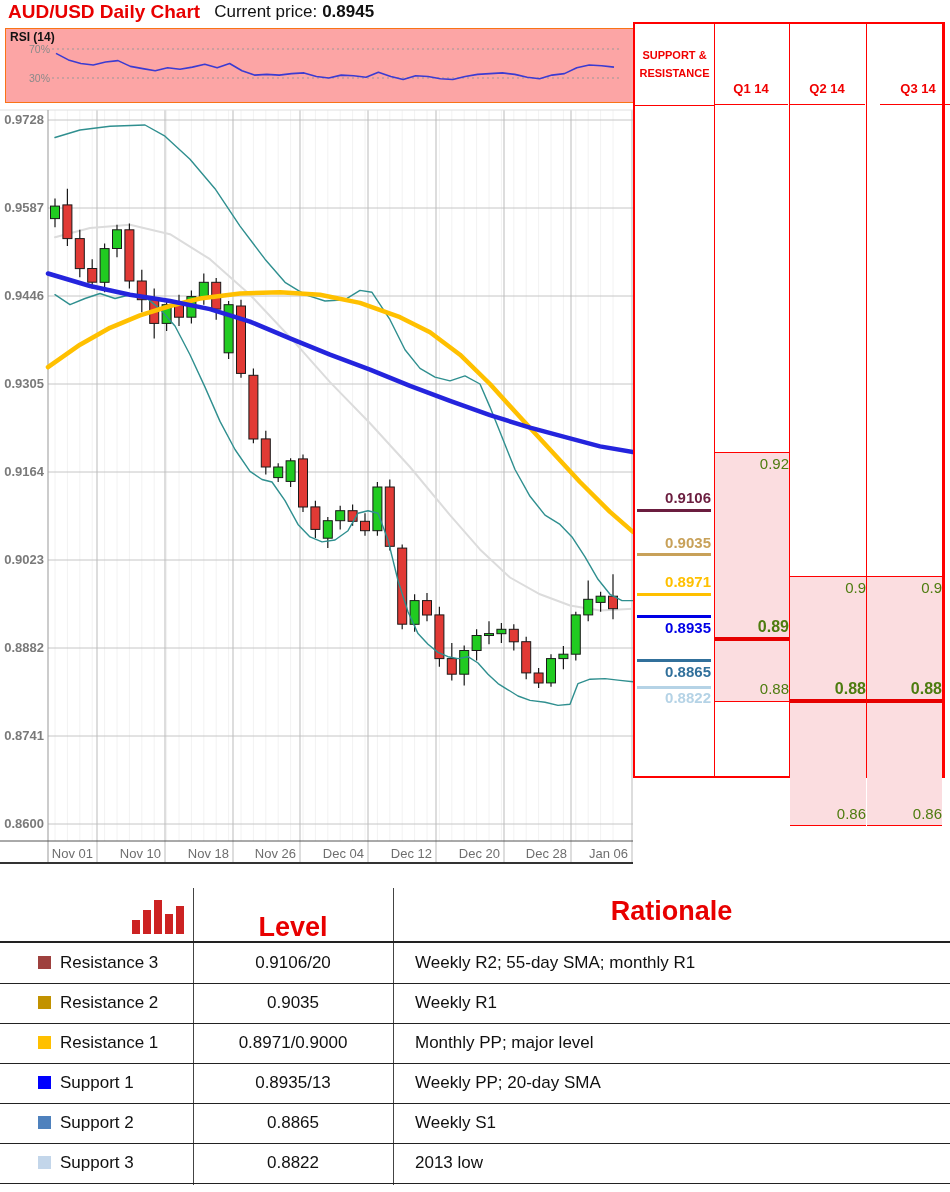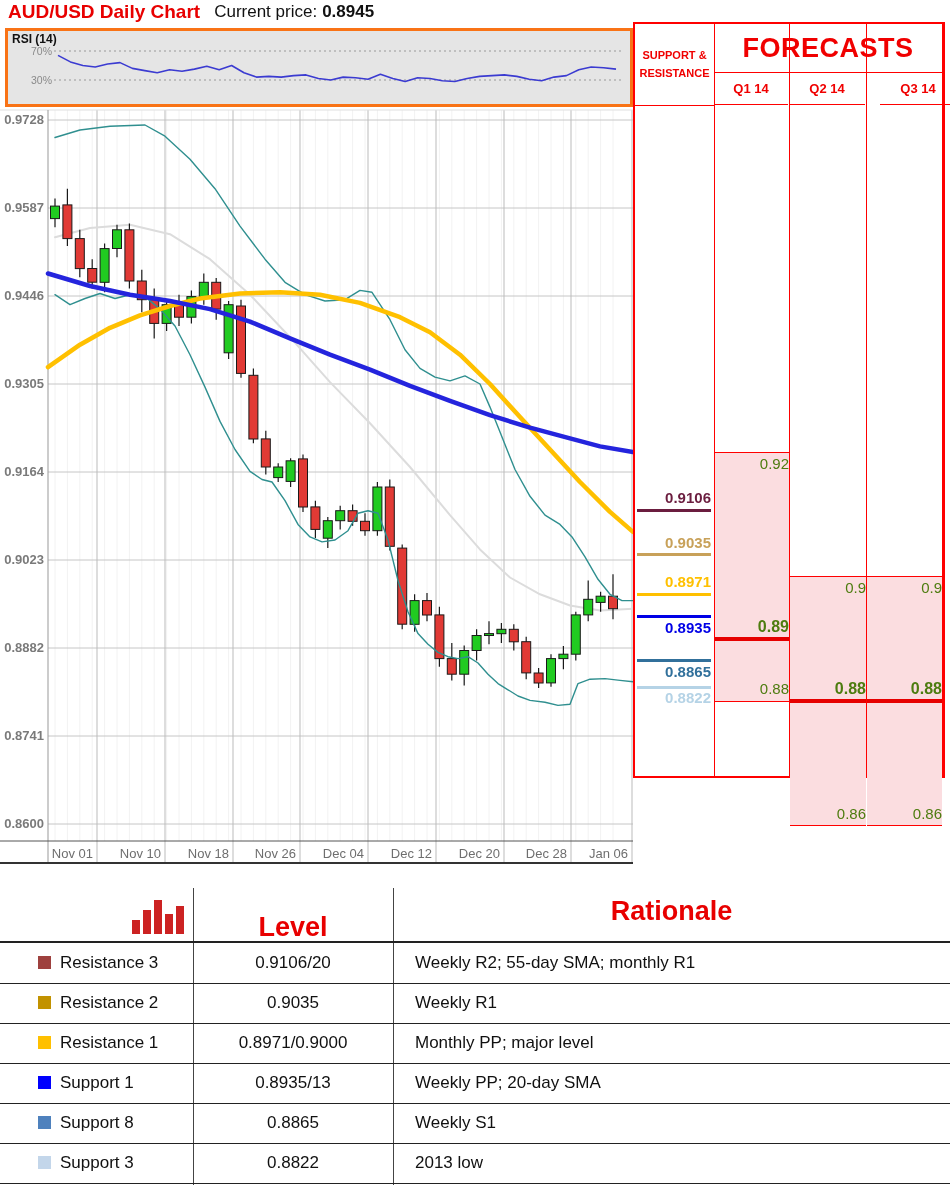--- a/index.html
+++ b/index.html
@@ -6,21 +6,21 @@
   body{
     width:950px;height:1192px;position:relative;background:#fff;
     font-family:"Liberation Sans", sans-serif;overflow:hidden;
   }
   
   #titlebar{position:absolute;left:8px;top:0;height:24px;display:flex;align-items:center;gap:14px;}
   #page-title{color:#e80000;font-weight:bold;font-size:19px;}
   #cur-price{font-size:17px;color:#111;}
   #cur-price b{margin-left:5px;}
   
-  #rsi-panel{position:absolute;left:5px;top:28px;width:622px;height:73px;border:3px solid #f97316;background:#e5e5e5;}
+  #rsi-panel{position:absolute;left:5px;top:28px;width:622px;height:73px;border:1px solid #f97316;background:#fca5a5;padding-left:8px;}
   #rsi-label{position:absolute;left:4px;top:1px;font-size:12px;font-weight:bold;color:#111;}
   
   #main-chart{position:absolute;left:0;top:105px;width:633px;height:762px;}
   
   #right-panel{position:absolute;left:633px;top:22px;width:312px;height:756px;border:2px solid #f00;border-right:3px solid #f00;box-sizing:border-box;background:#fff;}
   #sr-header{position:absolute;left:0;top:0;width:79px;height:81px;border-right:1px solid #f00;border-bottom:1px solid #f00;display:flex;flex-direction:column;align-items:center;justify-content:center;color:#f00000;font-weight:bold;font-size:11px;line-height:1.55;text-align:center;}
   #forecasts-title{position:absolute;left:79px;top:0;width:228px;height:48px;border-bottom:1px solid #f00;display:flex;align-items:center;justify-content:center;color:#f00000;font-weight:bold;font-size:27px;letter-spacing:.5px;}
   .q-head{position:absolute;top:48px;height:33px;border-bottom:1px solid #f00;display:flex;align-items:center;justify-content:center;color:#f00000;font-weight:bold;font-size:13px;box-sizing:border-box;}
   .colsep{position:absolute;top:0;bottom:0;width:1px;background:#f00;}
   .sr-line{position:absolute;left:2px;width:74px;}
@@ -254,21 +254,20 @@
       <g>
         <polyline points="48.0,168.5 90.0,181.0 130.0,189.7 170.0,196.0 210.0,204.1 250.0,216.6 290.0,233.4 330.0,249.7 370.0,264.6 410.0,280.9 450.0,295.8 490.0,310.2 530.0,322.7 570.0,333.3 600.0,341.4 633.0,347.0" fill="none" stroke="#2424dd" stroke-width="4.5" stroke-linejoin="round" stroke-linecap="round"></polyline>
       </g>
     </svg></div>
 
 <div id="right-panel">
   <div id="sr-header">
     <span>SUPPORT &amp;</span>
     <span>RESISTANCE</span>
   </div>
-  <div id="forecasts-title">FORECASTS</div>
   <div class="q-head" style="left:79px;width:74px;">Q1 14</div>
   <div class="q-head" style="left:154px;width:76px;">Q2 14</div>
   <div class="q-head" style="left:245px;width:76px;">Q3 14</div>
   <div class="colsep" style="left:79px;"></div>
   <div class="colsep" style="left:154px;"></div>
   <div class="colsep" style="left:231px;"></div>
   <div id="fc-boxes">
       <div class="fc-box" style="left: 80px; width: 74px; top: 428px; height: 250px; background: rgb(251, 221, 224);"></div>
       <div class="fc-lab" style="left: 80px; width: 74px; top: 431px;">0.92</div>
       <div class="fc-lab bold" style="left: 80px; width: 74px; top: 594px;">0.89</div>
@@ -329,21 +328,21 @@
       <div class="trow-name" style="top: 145px;">Resistance 1</div>
       <div class="trow-level" style="top: 145px;">0.8971/0.9000</div>
       <div class="trow-rat" style="top: 145px;">Monthly PP; major level</div>
       <div class="hline" style="top: 175px; height: 1px;"></div>
       <div class="trow-swatch" style="top: 188px; background: rgb(0, 0, 254);"></div>
       <div class="trow-name" style="top: 185px;">Support 1</div>
       <div class="trow-level" style="top: 185px;">0.8935/13</div>
       <div class="trow-rat" style="top: 185px;">Weekly PP; 20-day SMA</div>
       <div class="hline" style="top: 215px; height: 1px;"></div>
       <div class="trow-swatch" style="top: 228px; background: rgb(78, 129, 189);"></div>
-      <div class="trow-name" style="top: 225px;">Support 8</div>
+      <div class="trow-name" style="top: 225px;">Support 2</div>
       <div class="trow-level" style="top: 225px;">0.8865</div>
       <div class="trow-rat" style="top: 225px;">Weekly S1</div>
       <div class="hline" style="top: 255px; height: 1px;"></div>
       <div class="trow-swatch" style="top: 268px; background: rgb(195, 214, 234);"></div>
       <div class="trow-name" style="top: 265px;">Support 3</div>
       <div class="trow-level" style="top: 265px;">0.8822</div>
       <div class="trow-rat" style="top: 265px;">2013 low</div>
       <div class="hline" style="top: 295px; height: 1px;"></div>
     </div>
 </div>

